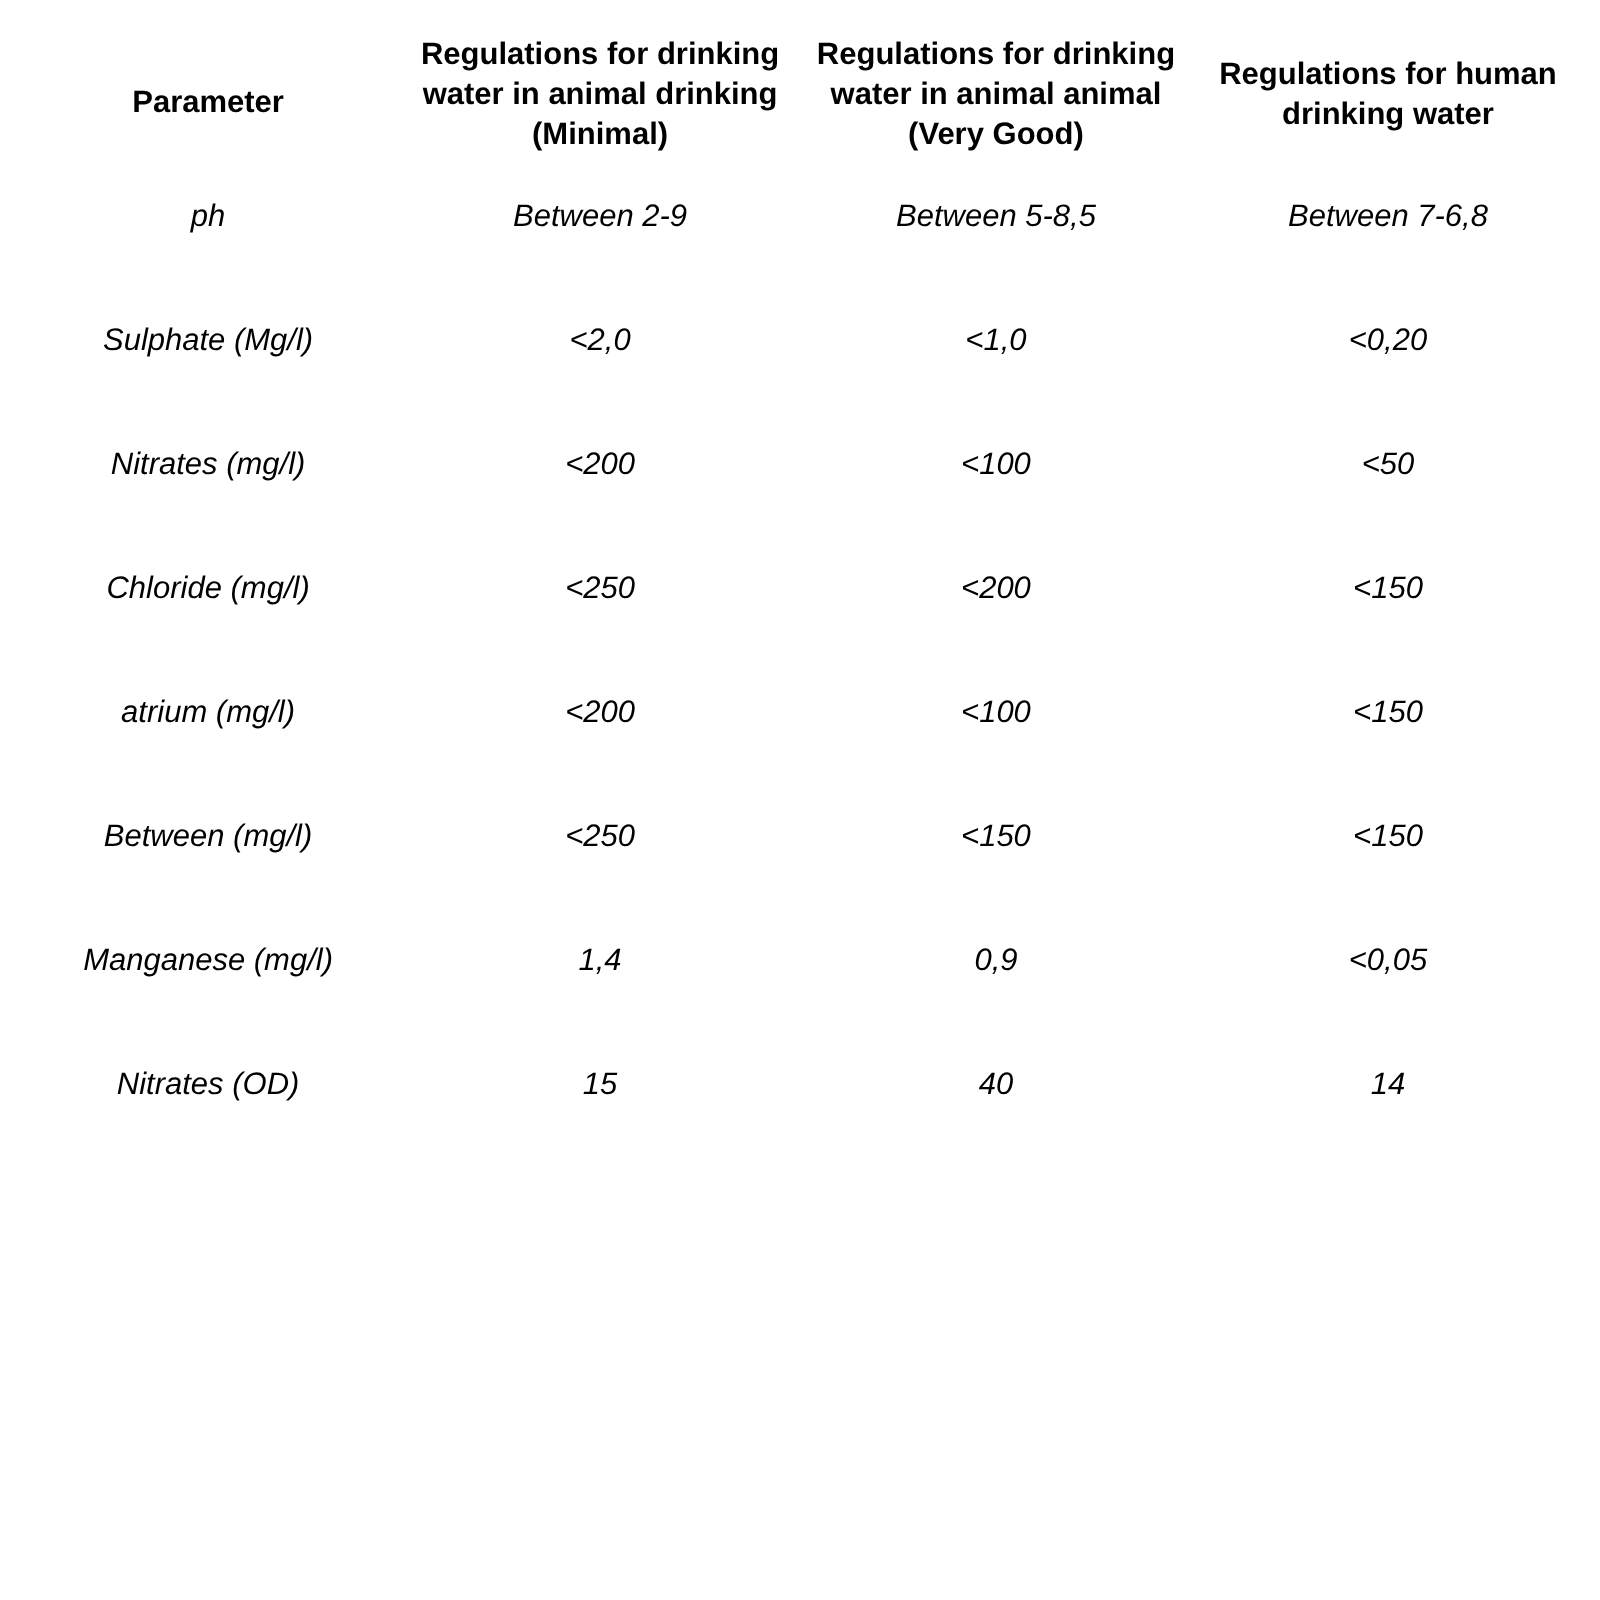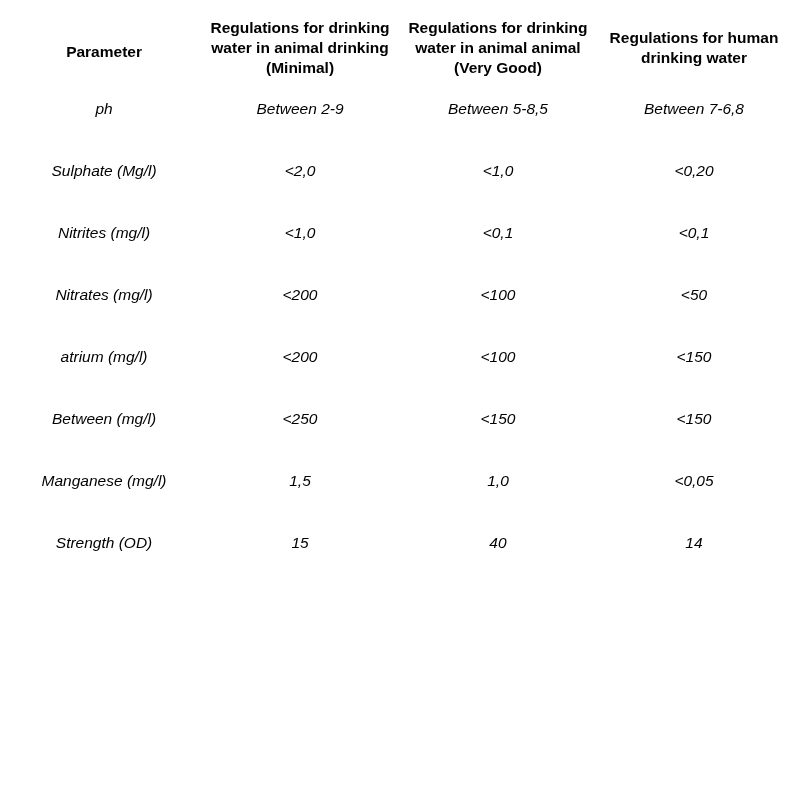--- a/index.html
+++ b/index.html
@@ -81,50 +81,50 @@
         <td>Between 5-8,5</td>
         <td>Between 7-6,8</td>
       </tr>
       <tr>
         <td>Sulphate (Mg/l)</td>
         <td>&lt;2,0</td>
         <td>&lt;1,0</td>
         <td>&lt;0,20</td>
       </tr>
       <tr>
-        <td>Nitrites (mg/l)</td>
-        <td>&lt;1,0</td>
-        <td>&lt;0,1</td>
-        <td>&lt;0,1</td>
-      </tr>
-      <tr>
         <td>Nitrates (mg/l)</td>
         <td>&lt;200</td>
         <td>&lt;100</td>
         <td>&lt;50</td>
+      </tr>
+      <tr>
+        <td>Chloride (mg/l)</td>
+        <td>&lt;250</td>
+        <td>&lt;200</td>
+        <td>&lt;150</td>
       </tr>
       <tr>
         <td>atrium (mg/l)</td>
         <td>&lt;200</td>
         <td>&lt;100</td>
         <td>&lt;150</td>
       </tr>
       <tr>
         <td>Between (mg/l)</td>
         <td>&lt;250</td>
         <td>&lt;150</td>
         <td>&lt;150</td>
       </tr>
       <tr>
         <td>Manganese (mg/l)</td>
-        <td>1,5</td>
-        <td>1,0</td>
+        <td>1,4</td>
+        <td>0,9</td>
         <td>&lt;0,05</td>
       </tr>
       <tr>
-        <td>Strength (OD)</td>
+        <td>Nitrates (OD)</td>
         <td>15</td>
         <td>40</td>
         <td>14</td>
       </tr>
     </tbody>
   </table>
 </div>
 
 </body></html>

